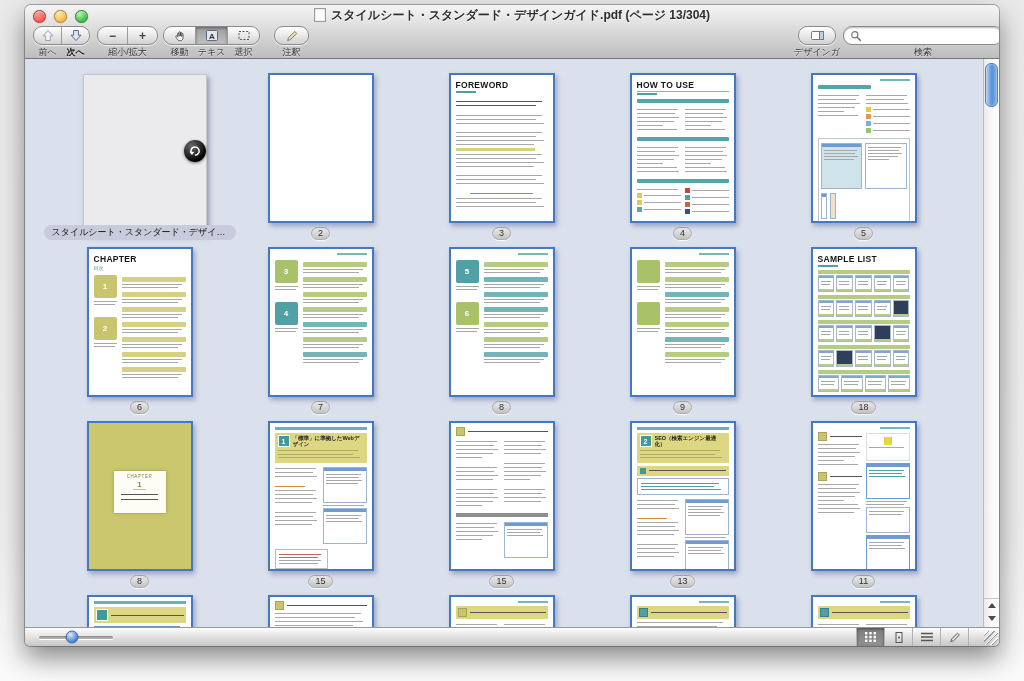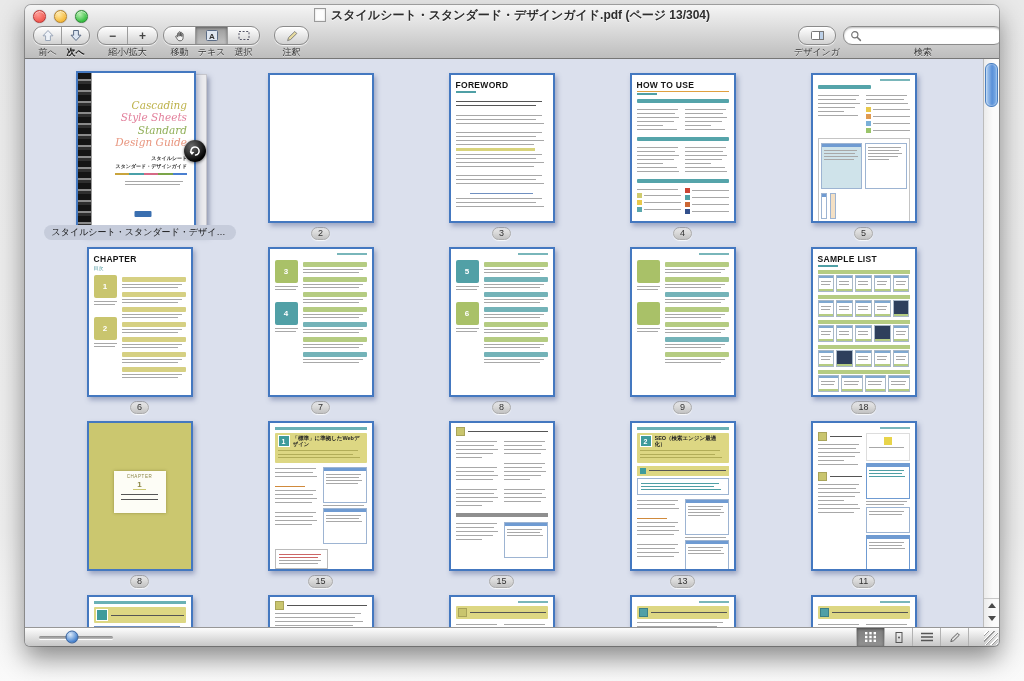--- a/index.html
+++ b/index.html
@@ -284,39 +284,20 @@
           <span class="tlbl" style="width:146px">検索</span>
         </div>
       </div>
     </div>
   </div>
 
   <div class="content">
     <div class="grid" id="grid">
         <div class="cell cover-cell">
           <div class="cover-back"></div>
-          <div class="pg cover">
-            <div class="coil"></div>
-            <div class="cover-ttl">
-              <div style="color: rgb(189, 178, 74);">Cascading</div>
-              <div style="color: rgb(226, 127, 155);">Style Sheets</div>
-              <div style="color: rgb(143, 174, 86);">Standard</div>
-              <div style="color: rgb(232, 149, 126);">Design Guide</div>
-            </div>
-            <div class="cover-sub">
-              <div>スタイルシート</div>
-              <div>スタンダード・デザインガイド</div>
-            </div>
-            <div class="cover-colorline"></div>
-            <div class="cover-fine">
-              <div class="ln xs" style="width: 94%;"></div>
-              <div class="ln xs" style="width: 88%;"></div>
-            </div>
-            <div class="cover-logo"></div>
-          </div>
           <div class="cover-badge">
             <svg width="14" height="14" viewBox="0 0 14 14">
               <path d="M3.4 9 A4.1 4.1 0 1 1 7.6 11.1" fill="none" stroke="#fff" stroke-width="1.5" stroke-linecap="round"></path>
               <path d="M1.6 7.4 l2.3 3.6 2.5-2.9 z" fill="#fff"></path>
             </svg>
           </div>
           <div class="cover-label">スタイルシート・スタンダード・デザインガ…</div>
         </div>
         <div class="cell">
           <div class="pg"></div>

